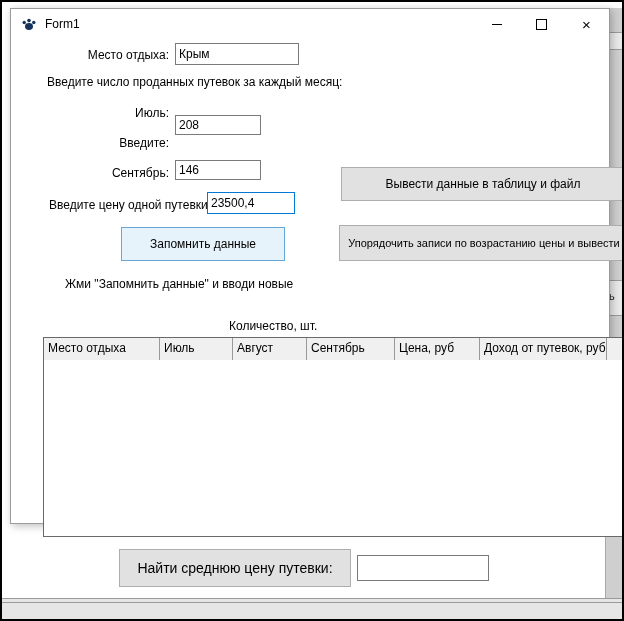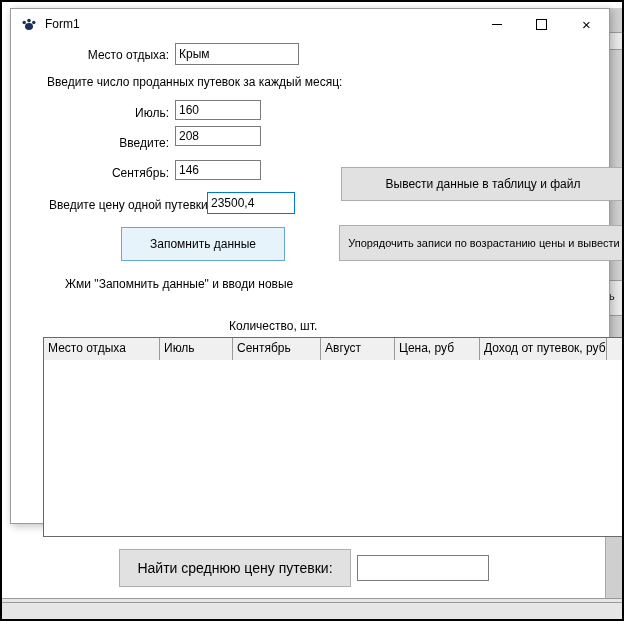--- a/index.html
+++ b/index.html
@@ -109,45 +109,44 @@
   </div>
 
   <div class="client">
 
     <div class="lbl r-lbl" style="left:20px;top:9px;width:112px;">Место отдыха:</div>
     <input type="text" style="left: 138px; top: 4px; width: 124px; height: 22px;" value="Крым">
 
     <div class="lbl" style="left:10px;top:36px;">Введите число проданных путевок за каждый месяц:</div>
 
     <div class="lbl r-lbl" style="left:40px;top:67px;width:92px;">Июль:</div>
-    <input type="text" style="left: 138px; top: 61px; width: 86px; height: 20px;" value="160">
 
     <div class="lbl r-lbl" style="left:40px;top:97px;width:92px;">Введите:</div>
-    <input type="text" style="left: 138px; top: 87px; width: 86px; height: 20px;" value="208">
+    <input type="text" style="left: 138px; top: 76px; width: 86px; height: 20px;" value="208">
 
     <div class="lbl r-lbl" style="left:40px;top:127px;width:92px;">Сентябрь:</div>
     <input type="text" style="left: 138px; top: 121px; width: 86px; height: 20px;" value="146">
 
     <div class="lbl" style="left:12px;top:159px;">Введите цену одной путевки:</div>
     <input type="text" class="focused" style="left: 170px; top: 153px; width: 88px; height: 22px;" value="23500,4">
 
     <button class="btn focused" style="left:84px;top:188px;width:164px;height:34px;">Запомнить данные</button>
     <div class="lbl" style="left:28px;top:238px;">Жми "Запомнить данные" и вводи новые</div>
 
     <button class="btn" style="left:304px;top:128px;width:284px;height:34px;">Вывести данные в таблицу и файл</button>
     <button class="btn" style="left:302px;top:186px;width:290px;height:36px;font-size:11px;">Упорядочить записи по возрастанию цены и вывести</button>
 
     <div class="lbl" style="left:192px;top:280px;">Количество, шт.</div>
 
     <div class="grid" style="top:298px;">
       <div class="grid-header">
         <div class="hcell" style="width:116px;">Место отдыха</div>
         <div class="hcell" style="width:73px;">Июль</div>
+        <div class="hcell" style="width:74px;">Август</div>
         <div class="hcell" style="width:88px;">Сентябрь</div>
-        <div class="hcell" style="width:74px;">Август</div>
         <div class="hcell" style="width:85px;">Цена, руб</div>
         <div class="hcell" style="width:127px;">Доход от путевок, руб</div>
         <div class="hcell filler"></div>
       </div>
       <div class="grid-body"></div>
     </div>
 
     <button class="btn" style="left:82px;top:510px;width:232px;height:38px;font-size:14px;">Найти среднюю цену путевки:</button>
     <input type="text" style="left: 320px; top: 516px; width: 132px; height: 26px;" value="">
 

